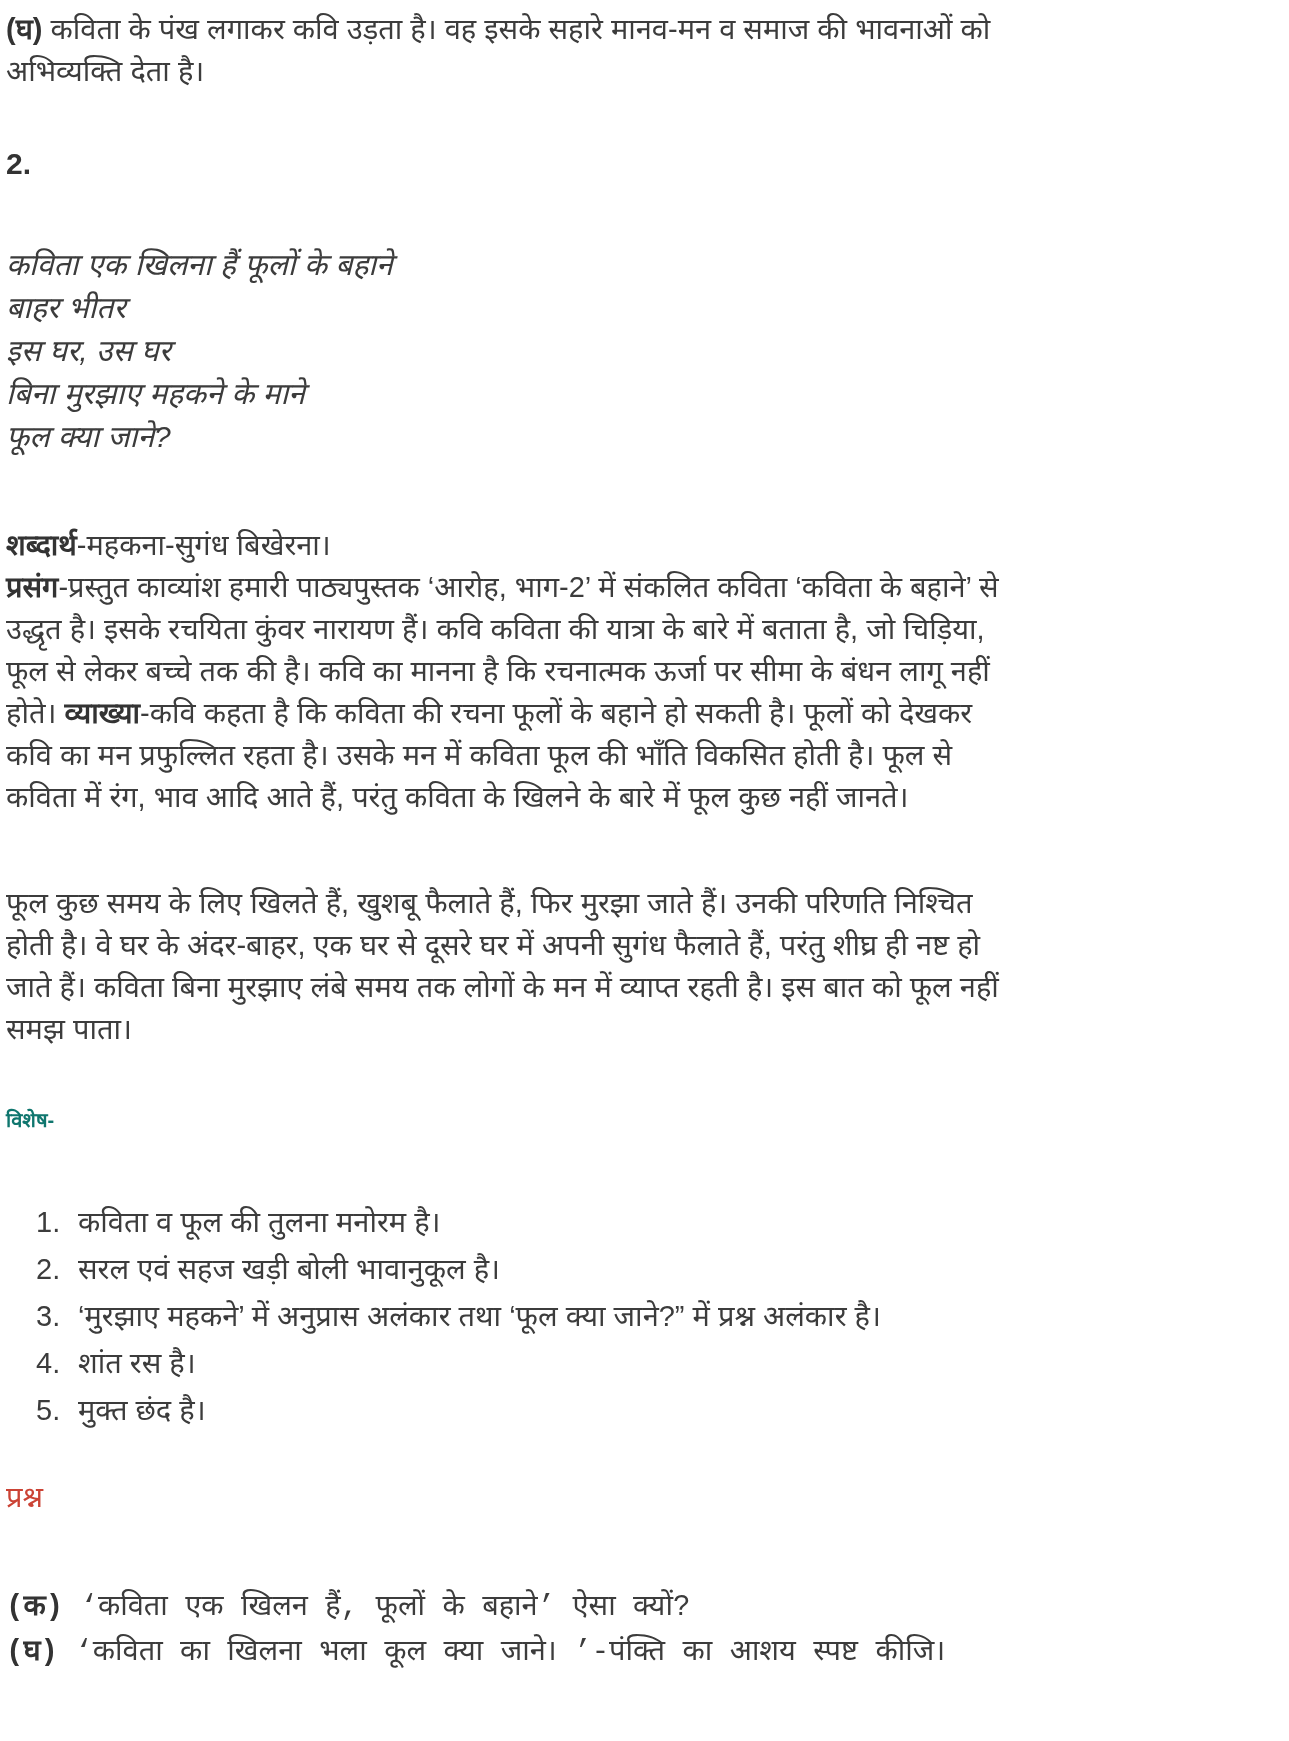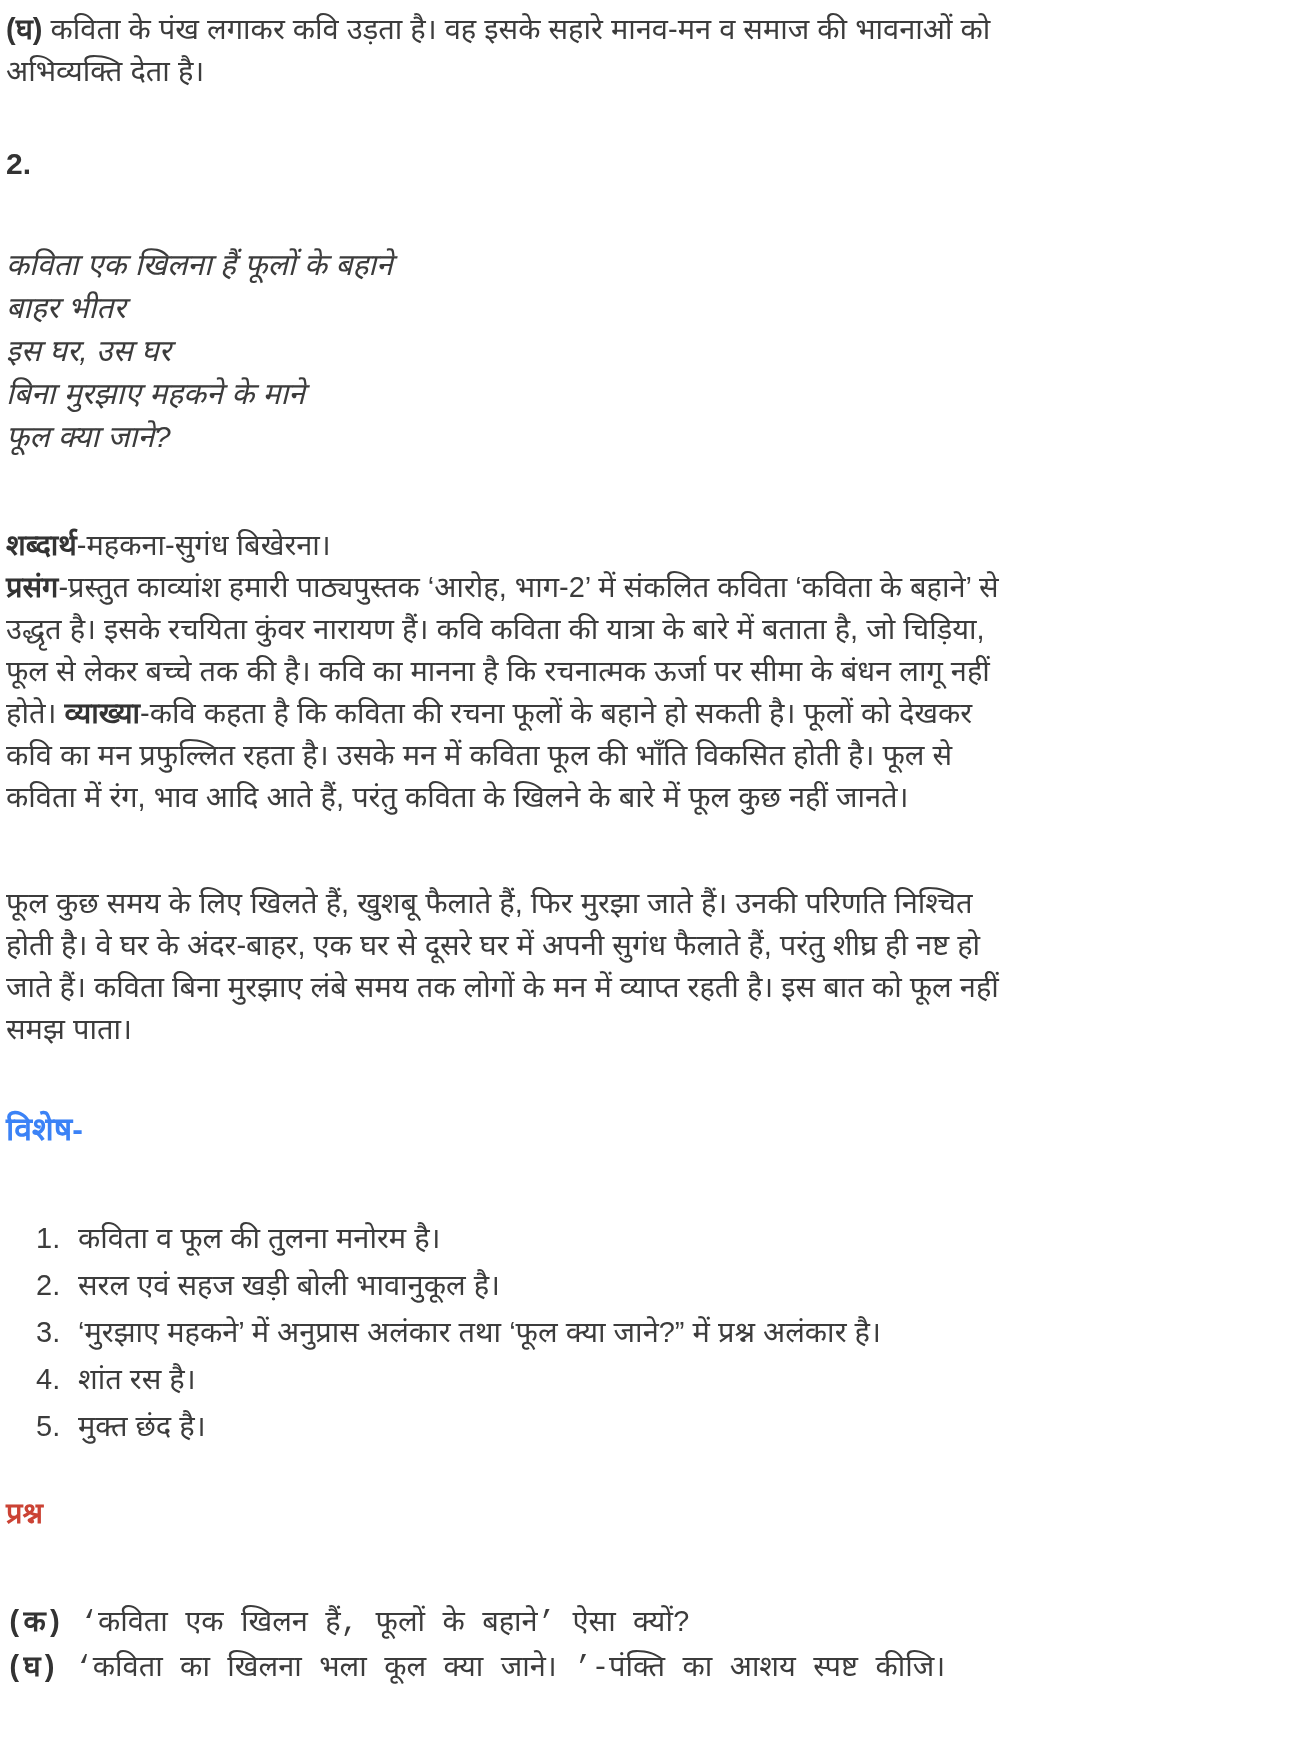--- a/index.html
+++ b/index.html
@@ -46,43 +46,43 @@
     font-size: 29px;
     line-height: 42px;
   }
   .summary {
     margin-top: 64px;
     font-size: 29px;
     line-height: 42px;
   }
   .vishesh-heading {
     margin-top: 56px;
-    font-size: 32px;
+    font-size: 20px;
     font-weight: 700;
-    color: #3b82f6;
+    color: #0f766e;
   }
   .vlist {
     margin-top: 66px;
   }
   .vitem {
     display: flex;
     font-size: 29px;
     line-height: 47px;
   }
   .vnum {
     width: 42px;
     margin-left: 30px;
     flex: 0 0 auto;
     text-align: left;
   }
   .vtext { flex: 1 1 auto; }
   .prashn-heading {
     margin-top: 42px;
     font-size: 29px;
-    font-weight: 700;
+    font-weight: 400;
     color: #cb4335;
   }
   .questions {
     margin-top: 70px;
     font-size: 29px;
     line-height: 45px;
   }
   .qrow { display: block; font-family: Liberation Mono, monospace; }
 </style>
 </head>

